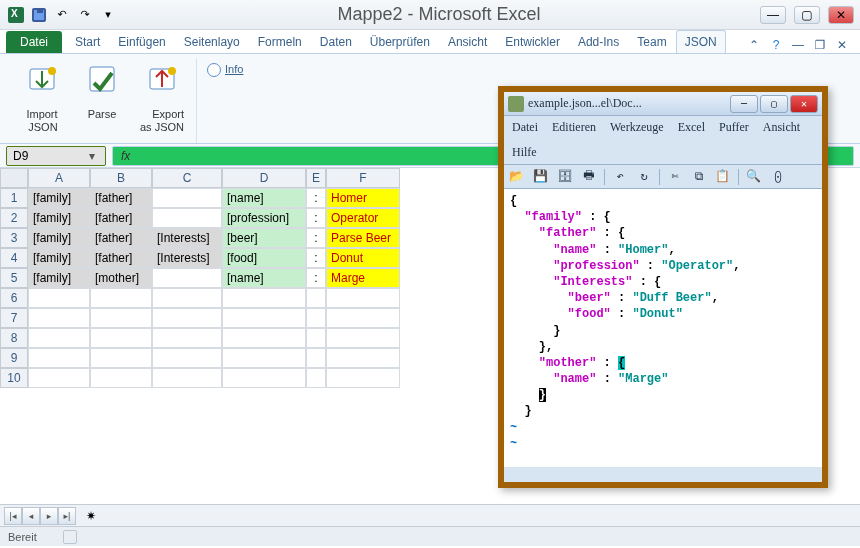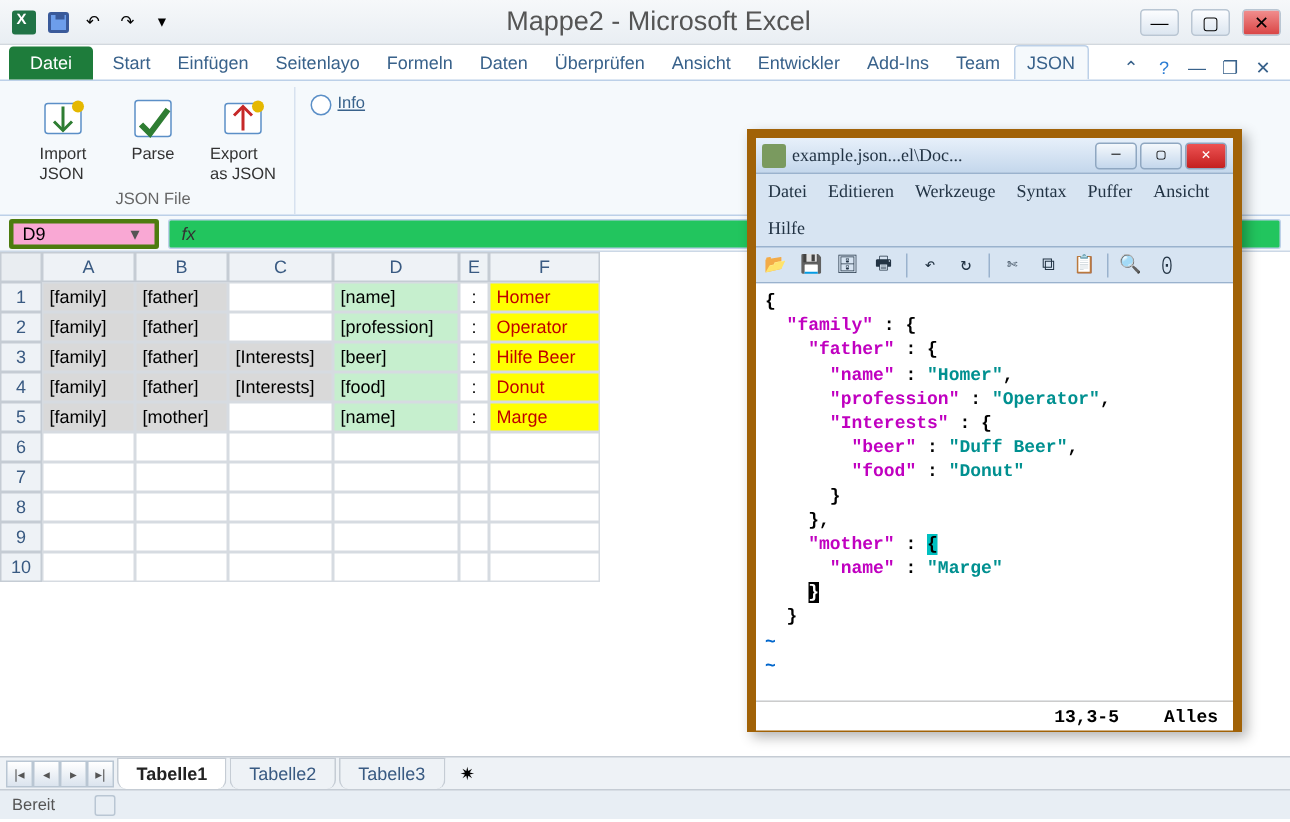--- a/index.html
+++ b/index.html
@@ -25,28 +25,28 @@
   .rtab.sel { background:#f5f9fc; border-color:#bcd0e8; border-radius:3px 3px 0 0; }
   .rtab-extras { margin-left:auto; display:flex; gap:6px; padding-right:10px; align-items:center; }
   .rtab-icon { width:16px; height:16px; display:flex; align-items:center; justify-content:center; cursor:pointer; color:#39628b; font-size:12px;}
 
   
   .ribbon { height:90px; background:#f5f9fc; border-bottom:1px solid #bcd0e8; display:flex; padding:4px 8px 0 8px; gap:0; }
   .group { border-right:1px solid #d7e2ef; padding:2px 10px; text-align:center; display:flex; flex-direction:column; }
   .grp-btns { display:flex; gap:12px; flex:1; align-items:flex-start; }
   .big-btn { display:flex; flex-direction:column; align-items:center; width:48px; cursor:pointer; padding-top:3px;}
   .big-btn .icn { width:32px; height:32px; display:flex; align-items:center;justify-content:center; }
-  .big-btn .lbl { font-size:11px; color:#333; line-height:1.15; margin-top:2px; white-space:pre; text-align:left;}
+  .big-btn .lbl { font-size:11px; color:#333; line-height:1.15; margin-top:13px; white-space:pre; text-align:right;}
   .grp-title { font-size:11px; color:#666; padding:2px 0; }
   .info-btn { font-size:11px; color:#39628b; cursor:pointer; padding:3px 6px 3px 18px; position:relative; text-align:right;text-decoration:underline;}
   .info-btn::before{content:"";position:absolute;left:0;top:3px;width:12px;height:12px;border:1px solid #5b8fc7;border-radius:50%;background:#fff;}
 
   
   .fxbar { height:24px; border-bottom:1px solid #ccd8e6; display:flex; align-items:center; padding:0 6px; gap:0; background:#f5f9fc;}
-  .namebox { width:100px; height:20px; border:3px solid #4d7c0f; background:#f9a8d4; padding:0 6px; display:flex; align-items:center; justify-content:space-between; border-radius:2px;}
+  .namebox { width:100px; height:20px; border:1px solid #4d7c0f; background:#e5e5e5; padding:0 6px; display:flex; align-items:center; justify-content:space-between; border-radius:2px;}
   .namebox .dd { width:14px;height:14px;display:flex;align-items:center;justify-content:center;color:#555;}
   .fxcell { flex:1; height:20px; border:1px solid #bcd0e8; background:#22c55e; margin-left:6px; border-radius:2px; display:flex; align-items:center;}
   .fx-sym { font-style:italic; padding:0 8px; color:#333;}
 
   
   .sheet-area { position:relative; height:calc(100% - 30px - 24px - 90px - 24px - 22px - 20px - 2px); overflow:hidden; background:#fff;}
   .sheet { display:grid; grid-template-columns:28px 62px 62px 70px 84px 20px 74px; }
   .corner{background:#e9edf1;border:1px solid #c5ccd4;height:20px;}
   .colh{background:#eef2f6;border:1px solid #c5ccd4;height:20px;display:flex;align-items:center;justify-content:center;color:#395a82;font-size:12px;}
   .rowh{background:#eef2f6;border:1px solid #c5ccd4;height:20px;display:flex;align-items:center;justify-content:center;color:#395a82;}
@@ -174,21 +174,20 @@
               <rect x="4" y="6" width="24" height="20" rx="2" fill="#fff" stroke="#5b8fc7"></rect>
               <path d="M10 14 L16 8 L22 14" fill="none" stroke="#c62828" stroke-width="2"></path>
               <line x1="16" y1="9" x2="16" y2="24" stroke="#c62828" stroke-width="2"></line>
               <circle cx="26" cy="8" r="4" fill="#e5b800"></circle>
             </svg>
           </div>
         <div class="lbl">Export
 as JSON</div>
       </div>
     </div>
-    <div class="grp-title">JSON File</div>
   </div>
   <div class="group" style="border-right:none;">
     <div class="info-btn">Info</div>
   </div>
 </div>
 
 <div class="fxbar">
   <div class="namebox">
     <span>D9</span>
     <span class="dd">▾</span>
@@ -221,21 +220,21 @@
       <div class="cell"></div>
       <div class="cell bg-green">[profession]</div>
       <div class="cell bg-colon">:</div>
       <div class="cell bg-yellow">Operator</div>
       <div class="rowh">3</div>
       <div class="cell bg-gray">[family]</div>
       <div class="cell bg-gray">[father]</div>
       <div class="cell bg-gray">[Interests]</div>
       <div class="cell bg-green">[beer]</div>
       <div class="cell bg-colon">:</div>
-      <div class="cell bg-yellow">Hilfe Beer</div>
+      <div class="cell bg-yellow">Parse Beer</div>
       <div class="rowh">4</div>
       <div class="cell bg-gray">[family]</div>
       <div class="cell bg-gray">[father]</div>
       <div class="cell bg-gray">[Interests]</div>
       <div class="cell bg-green">[food]</div>
       <div class="cell bg-colon">:</div>
       <div class="cell bg-yellow">Donut</div>
       <div class="rowh">5</div>
       <div class="cell bg-gray">[family]</div>
       <div class="cell bg-gray">[mother]</div>
@@ -281,25 +280,20 @@
     </div>
 </div>
 
 <div class="sheet-tabs">
   <div class="st-nav">
     <div class="st-navb">|◂</div>
     <div class="st-navb">◂</div>
     <div class="st-navb">▸</div>
     <div class="st-navb">▸|</div>
   </div>
-  <div id="stabs" style="display:flex;">
-      <div class="st-tab active">Tabelle1</div>
-      <div class="st-tab">Tabelle2</div>
-      <div class="st-tab">Tabelle3</div>
-    </div>
   <div class="st-icon">✷</div>
 </div>
 
 <div class="statusbar">
   <span>Bereit</span>
   <span style="width:14px;height:14px;border:1px solid #b9c6d3;border-radius:2px;"></span>
 </div>
 
 <div class="editor">
   <div class="ed-title">
@@ -308,21 +302,21 @@
     <div class="ed-winb">
       <div class="ed-wb">—</div>
       <div class="ed-wb">▢</div>
       <div class="ed-wb cls">✕</div>
     </div>
   </div>
   <div class="ed-menu" id="edmenu">
       <span>Datei</span>
       <span>Editieren</span>
       <span>Werkzeuge</span>
-      <span>Syntax</span>
+      <span>Excel</span>
       <span>Puffer</span>
       <span>Ansicht</span>
       <span>Hilfe</span>
     </div>
   <div class="ed-tb">
     <div class="ed-tbi">📂</div>
     <div class="ed-tbi">💾</div>
     <div class="ed-tbi">🗄</div>
     <div class="ed-tbi">🖶</div>
     <div class="ed-sep"></div>
@@ -346,17 +340,13 @@
         <span class="key">"food"</span> : <span class="val">"Donut"</span>
       }
     },
     <span class="key">"mother"</span> : <span class="hl">{</span>
       <span class="key">"name"</span> : <span class="val">"Marge"</span>
     <span class="cur">}</span>
   }
 <span class="til">~</span>
 <span class="til">~</span>
 </div>
-  <div class="ed-status">
-    <span>13,3-5</span>
-    <span>Alles</span>
-  </div>
 </div>
 
 </body></html>

